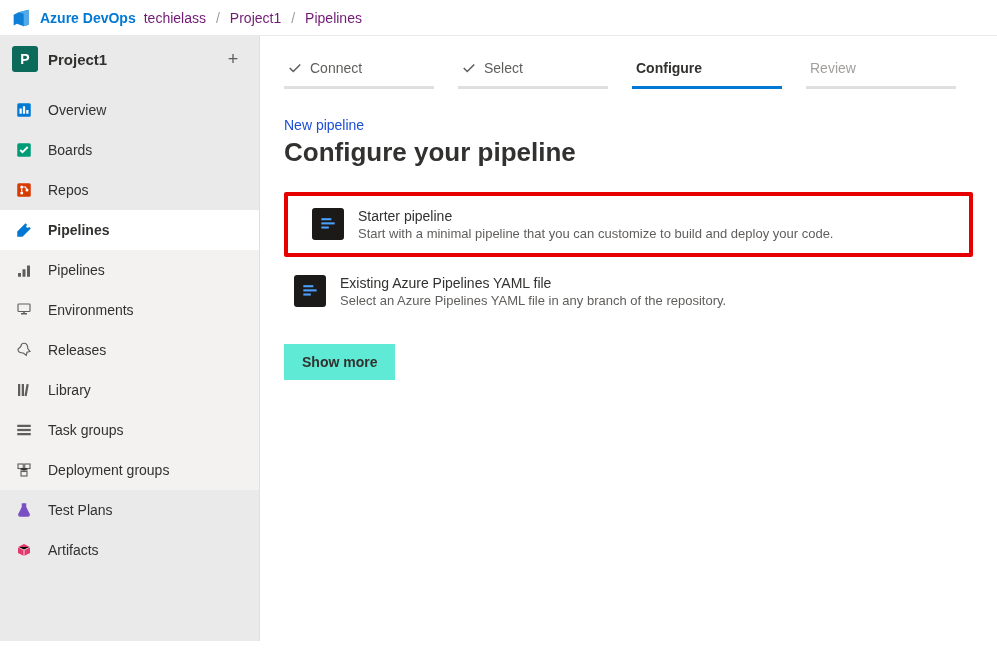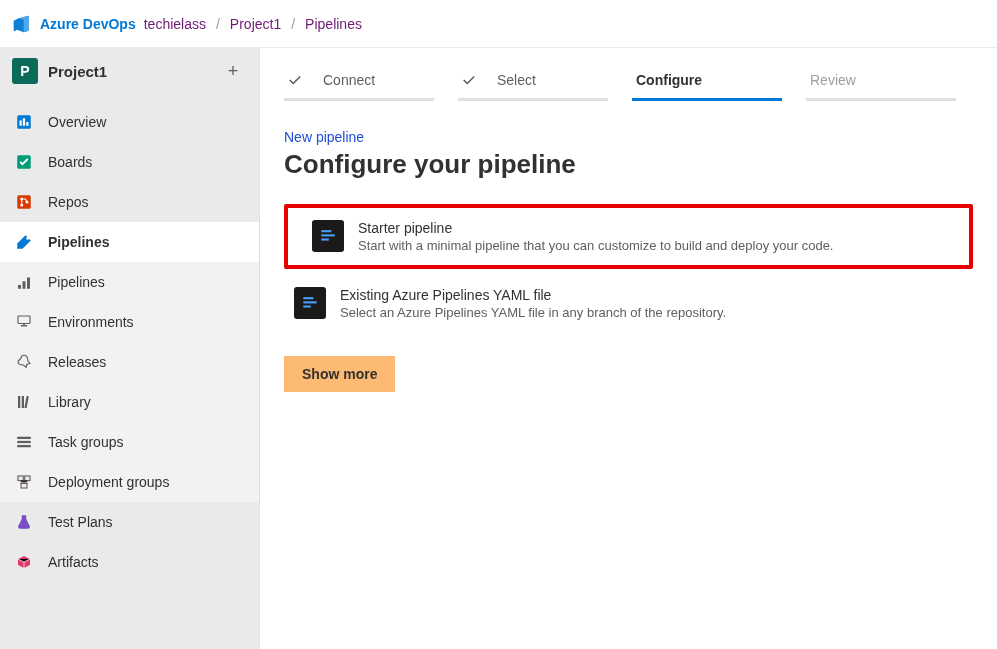--- a/index.html
+++ b/index.html
@@ -9,21 +9,21 @@
     color: #323130;
     background: #fff;
     width: 997px;
     height: 649px;
     overflow: hidden;
   }
   
   .topbar {
     display: flex;
     align-items: center;
-    height: 48px;
+    height: 36px;
     padding: 16px 12px;
     border-bottom: 1px solid #eaeaea;
     gap: 8px;
   }
   .topbar .logo {
     width: 20px; height: 20px;
     display:flex; align-items:center; justify-content:center;
   }
   .topbar .brand {
     color: #0078d4;
@@ -89,21 +89,21 @@
     display:flex;
     gap: 24px;
     margin-bottom: 28px;
   }
   .step {
     flex:1;
     padding: 6px 4px 10px 4px;
     border-bottom: 3px solid #e1dfdd;
     display:flex;
     align-items:center;
-    gap:21px;
+    gap:8px;
     color:#605e5c;
     cursor:pointer;
     font-size:14px;
     max-width: 150px;
   }
   .step.done { color:#605e5c; }
   .step.active {
     color:#323130;
     font-weight:600;
     border-bottom-color:#0078d4;
@@ -132,21 +132,21 @@
     border-radius:3px;
     display:flex;align-items:center;justify-content:center;
     flex-shrink:0;
   }
   .option-icon svg { width:20px;height:20px; }
   .option-title { font-size:14px; color:#323130; margin-bottom:2px; }
   .option-desc { font-size:13px; color:#605e5c; }
 
   .show-more {
     margin-top:24px;
-    background:#fdba74;
+    background:#5eead4;
     border:none;
     padding:10px 18px;
     font-size:14px;
     color:#323130;
     font-weight:600;
     cursor:pointer;
   }
 </style>
 </head>
 <body>

